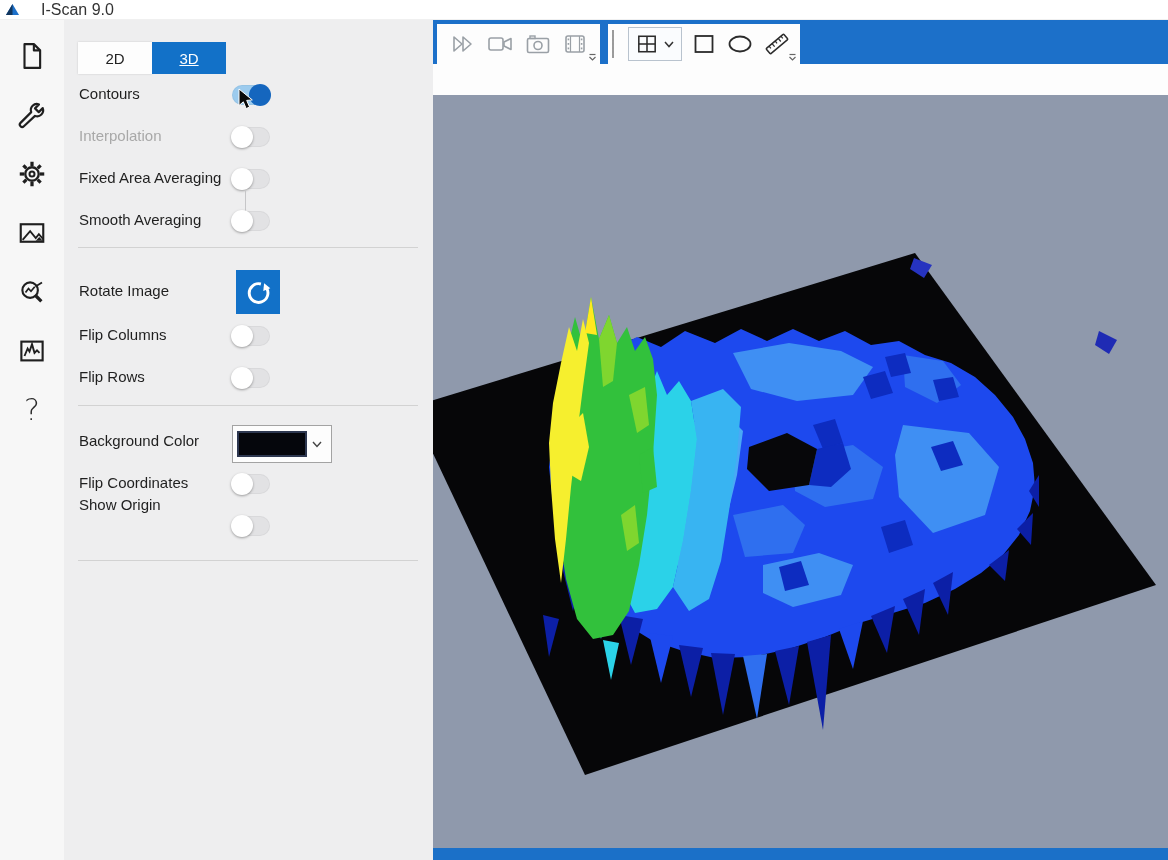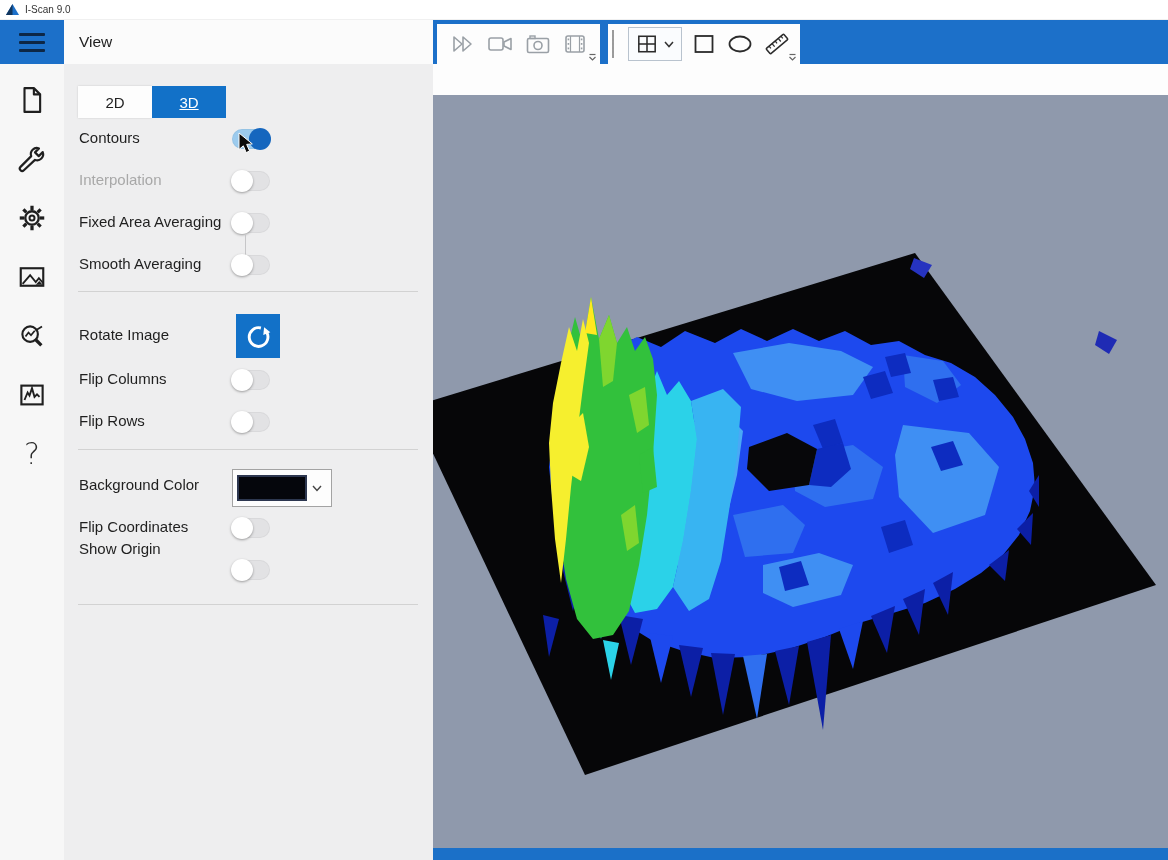--- a/index.html
+++ b/index.html
@@ -1,20 +1,20 @@
 <!DOCTYPE html>
 <html><head>
 <meta charset="utf-8">
 <style>
   html,body{margin:0;padding:0;background:#e9e9e9;}
   body{width:1168px;height:860px;overflow:hidden;font-family:"Liberation Sans",sans-serif;-webkit-font-smoothing:antialiased;position:relative;}
 
   
   .titlebar{height:20px;background:#ffffff;display:flex;align-items:center;gap:6px;padding-left:6px;border-bottom:1px solid #f0f0f0;box-sizing:border-box;}
-  .titlebar .app-title{font-size:10px;color:#333;}
+  .titlebar .app-title{font-size:16px;color:#333;margin-left:16px;}
 
   
   .app{display:flex;height:840px;}
   .left-col{width:433px;display:flex;flex-direction:column;background:#eeeeef;}
   .right-col{width:735px;display:flex;flex-direction:column;}
 
   
   .left-header{height:44px;background:#fbfbfb;display:flex;align-items:stretch;flex:0 0 auto;}
   .hamburger{width:64px;height:44px;background:#1c70c9;display:flex;flex-direction:column;justify-content:center;align-items:center;gap:5px;cursor:pointer;}
   .hamburger span{display:block;width:26px;height:3px;background:#0d2746;border-radius:1px;}
@@ -74,28 +74,20 @@
   <svg width="13" height="11">
     <polygon points="0,11 6.5,0 13,11" fill="#1d70c9"></polygon>
     <polygon points="0,11 6.5,0 6.5,11" fill="#12365e"></polygon>
   </svg>
   <span class="app-title">I-Scan 9.0</span>
 </div>
 
 <div class="app">
 
   <div class="left-col">
-    <div class="left-header">
-      <div class="hamburger">
-        <span></span>
-          <span></span>
-          <span></span>
-      </div>
-      <div class="view-title">View</div>
-    </div>
 
     <div class="left-body">
 
       <div class="sidebar">
         <div class="side-item">
           <svg width="30" height="30" viewBox="0 0 24 24">
             <path d="M6 2.5 H13.5 L18.5 7.5 V21.5 H6 Z" fill="none" stroke="#1f1f1f" stroke-width="1.7" stroke-linejoin="round"></path>
             <path d="M13.5 2.5 V7.5 H18.5" fill="none" stroke="#1f1f1f" stroke-width="1.7" stroke-linejoin="round"></path>
           </svg>
         </div>

